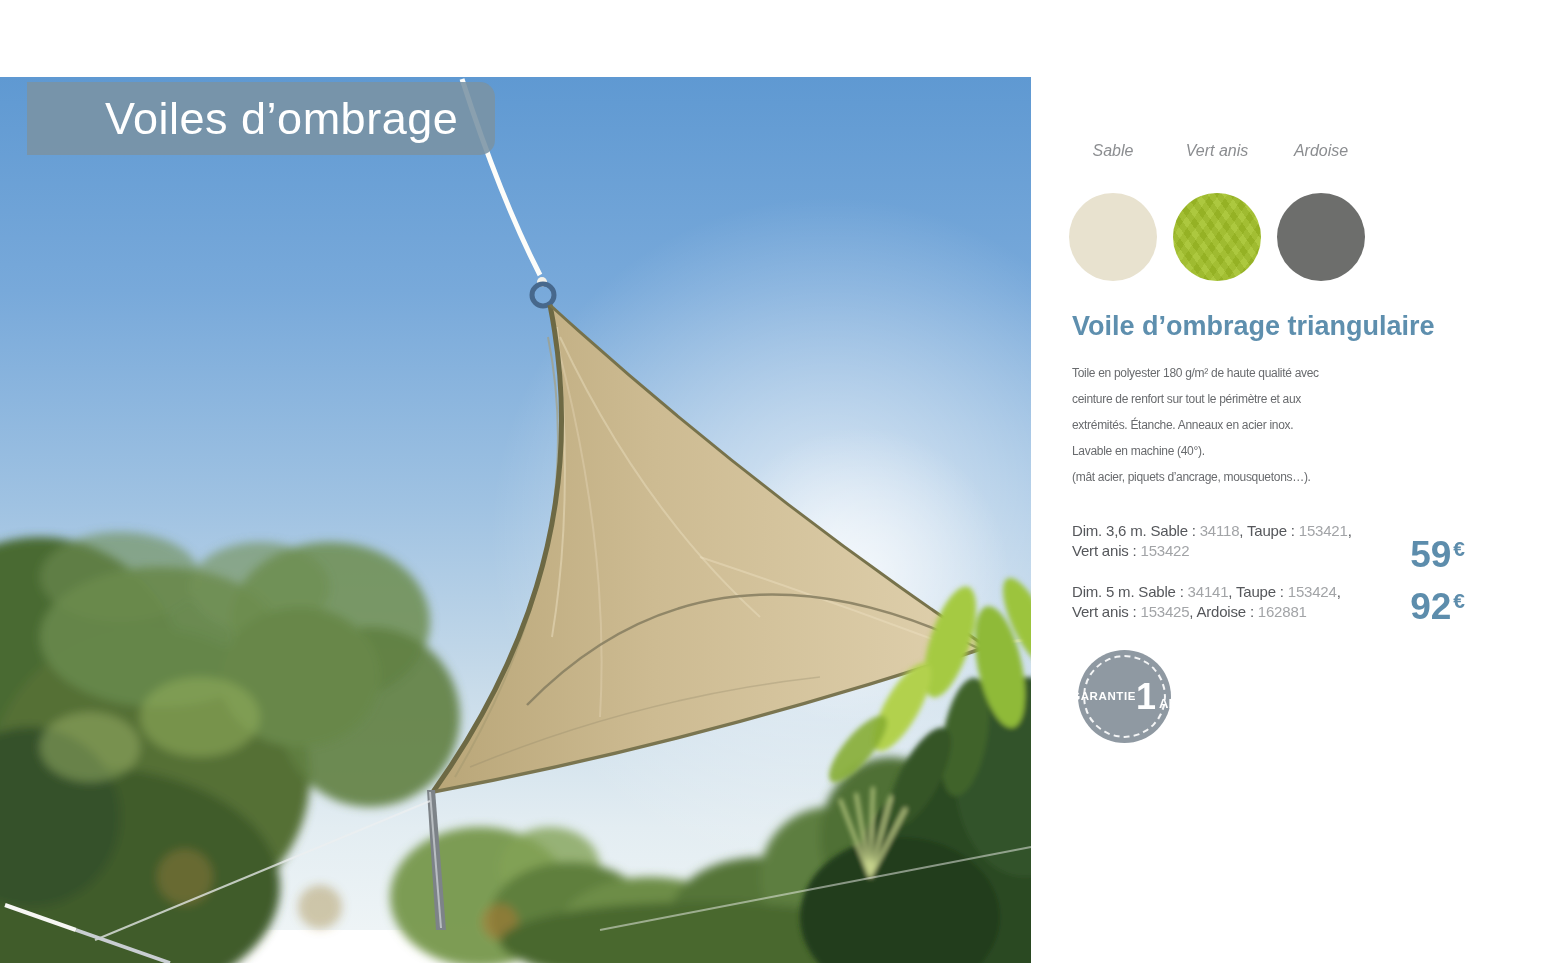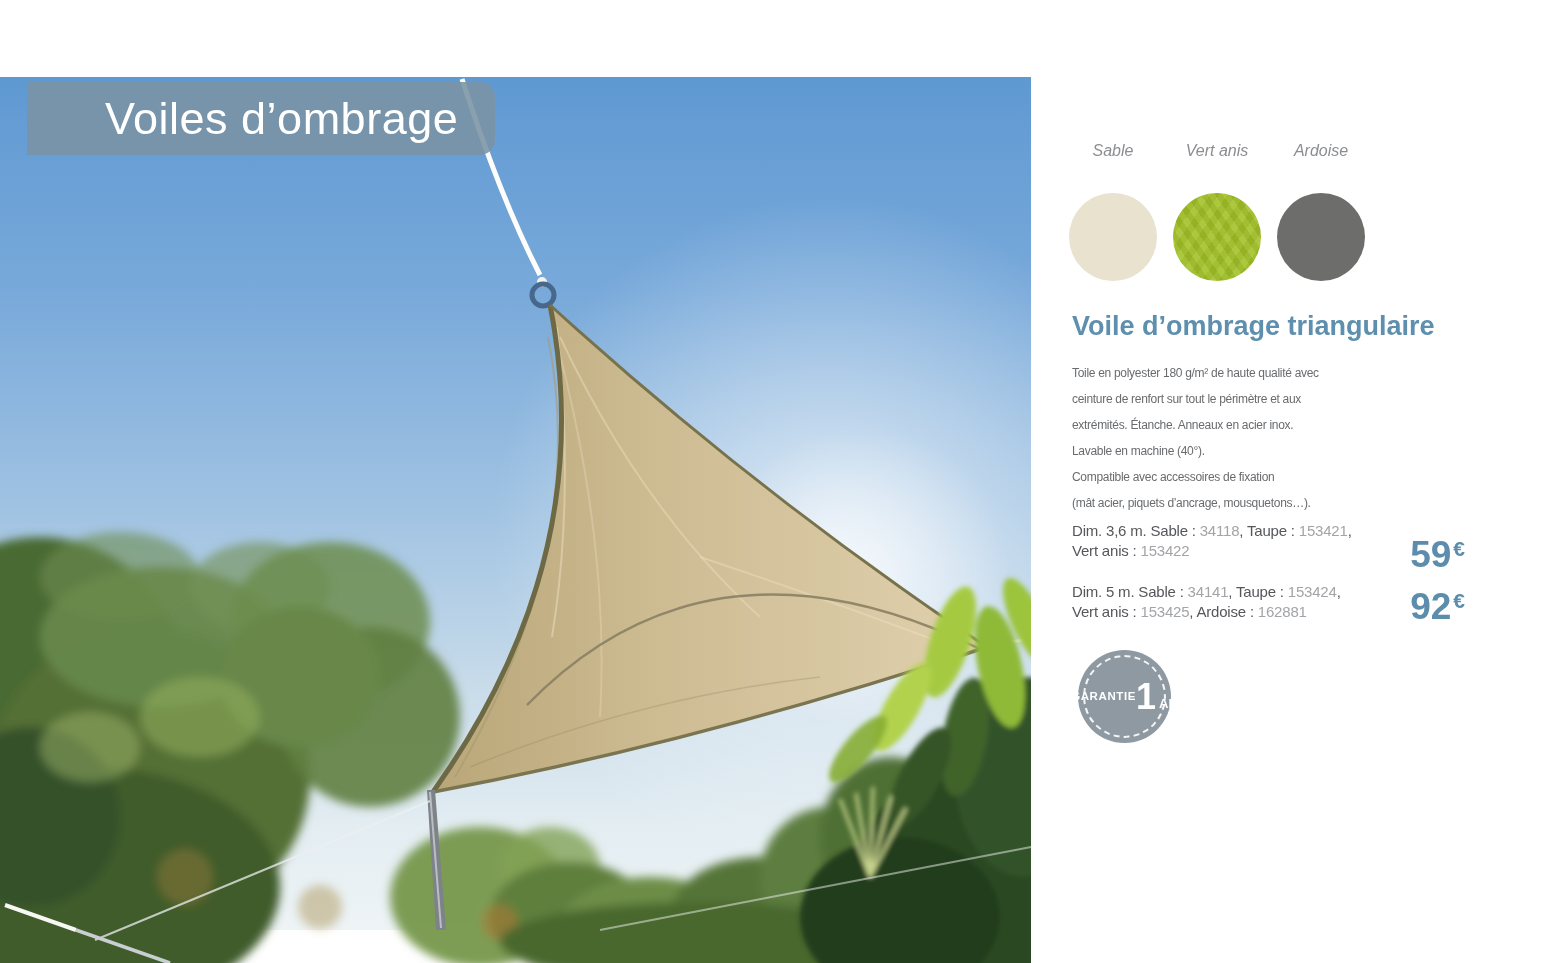--- a/index.html
+++ b/index.html
@@ -187,21 +187,20 @@
       </div>
     </div>
 
     <h2 class="product-title">Voile d’ombrage triangulaire</h2>
 
     <div class="desc">
       <div>Toile en polyester 180 g/m² de haute qualité avec</div>
       <div>ceinture de renfort sur tout le périmètre et aux</div>
       <div>extrémités. Étanche. Anneaux en acier inox.</div>
       <div>Lavable en machine (40°).</div>
-      <div>Compatible avec accessoires de fixation</div>
       <div>(mât acier, piquets d’ancrage, mousquetons…).</div>
     </div>
 
     <div class="dim-block dim-1">
       <div><span>Dim. 3,6 m. Sable : </span><span class="muted">34118</span><span>, Taupe : </span><span class="muted">153421</span><span>,</span></div>
       <div><span>Vert anis : </span><span class="muted">153422</span><span></span><span class="muted"></span><span></span></div>
     </div>
     <div class="price price-1">
       <span>59</span><span class="eur">€</span>
     </div>

